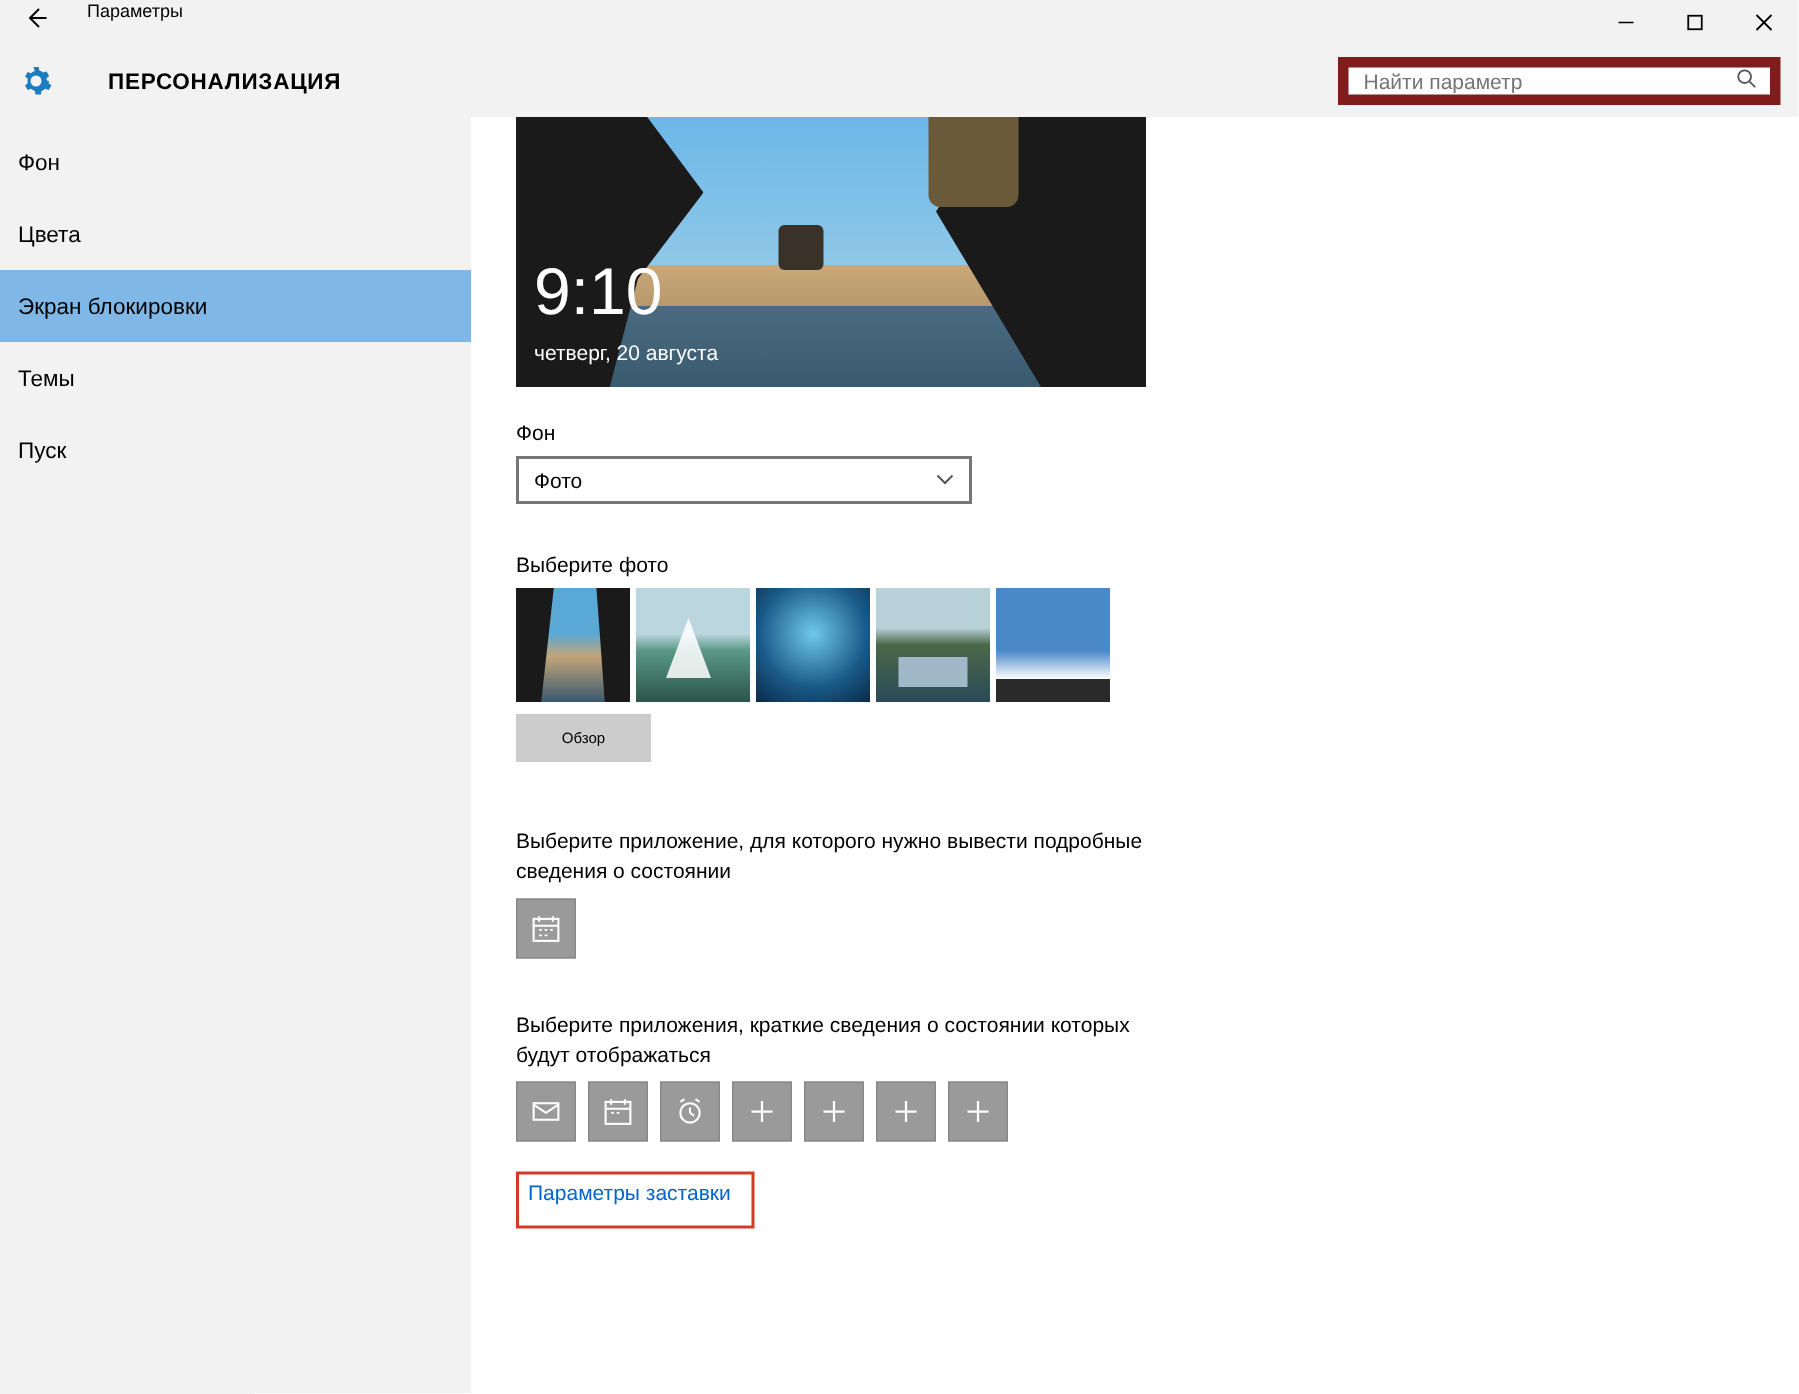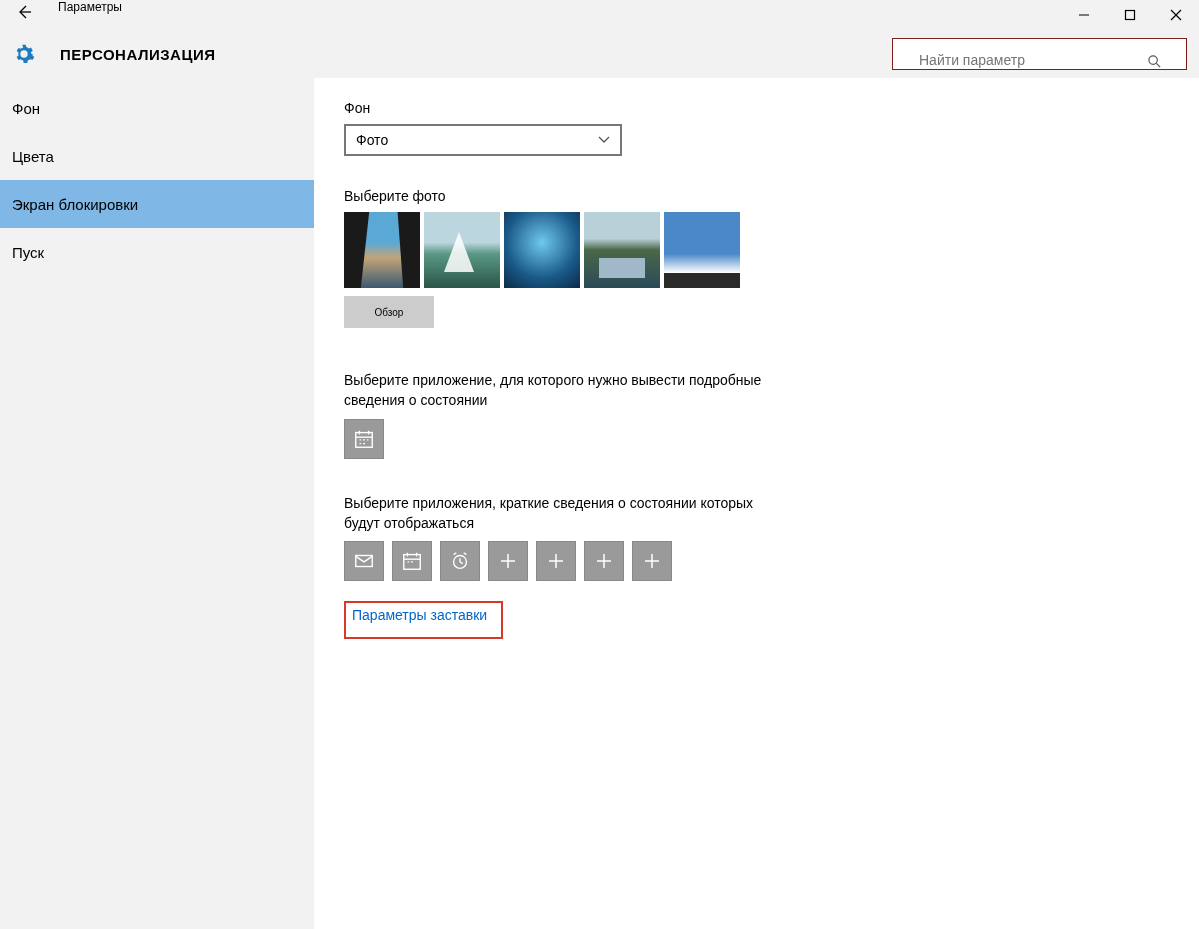--- a/index.html
+++ b/index.html
@@ -48,32 +48,32 @@
   }
   .gear-icon {
     width: 24px; height:24px;
     display:flex;align-items:center;justify-content:center;
     color:#0a5ea0;
   }
   .page-title {
     font-size: 15px;
     font-weight: 600;
     letter-spacing: 0.5px;
-    margin-left: 24px;
+    margin-left: 36px;
     text-transform: uppercase;
   }
   .search-box {
     margin-left:auto;
     width: 295px;
     height: 32px;
-    border: 1px solid #7f1d1d;
+    border: 7px solid #7f1d1d;
     background:#fff;
     display:flex;
-    align-items:flex-end;
-    padding:0 24px;
+    align-items:flex-start;
+    padding:0 8px;
   }
   .search-box input {
     border:none;
     outline:none;
     flex:1;
     font-size:14px;
     color:#666;
     background:transparent;
   }
   .search-icon { color:#444; font-size:14px; }
@@ -125,21 +125,21 @@
     bottom: 15px;
     font-size: 14px;
     color:#fff;
   }
   .section-label {
     font-size: 14px;
     margin-top: 22px;
     margin-bottom: 8px;
   }
   .dropdown {
-    width: 278px;
+    width: 304px;
     height: 32px;
     border: 2px solid #777;
     display:flex;
     align-items:center;
     padding:0 10px;
     cursor:pointer;
     justify-content:space-between;
     font-size:14px;
   }
   .chev { font-size:12px; color:#555; }
@@ -250,25 +250,36 @@
     <div class="side-item">
         <span>Фон</span>
       </div>
     <div class="side-item">
         <span>Цвета</span>
       </div>
     <div class="side-item active">
         <span>Экран блокировки</span>
       </div>
     <div class="side-item">
+        <span>Темы</span>
+      </div>
+    <div class="side-item">
         <span>Пуск</span>
       </div>
   </div>
 
   <div class="content">
+    <div class="preview">
+      <div class="rock-left"></div>
+      <div class="rock-right"></div>
+      <div class="rock-mid"></div>
+      <div class="rock-small"></div>
+      <div class="time">9:10</div>
+      <div class="date">четверг, 20 августа</div>
+    </div>
 
     <div class="section-label">Фон</div>
     <div class="dropdown">
       <span>Фото</span>
       <span class="chev">
         <svg width="12" height="8" viewBox="0 0 12 8">
             <path d="M1 1 L6 6 L11 1" stroke="#555" stroke-width="1.3" fill="none"></path>
           </svg>
       </span>
     </div>

